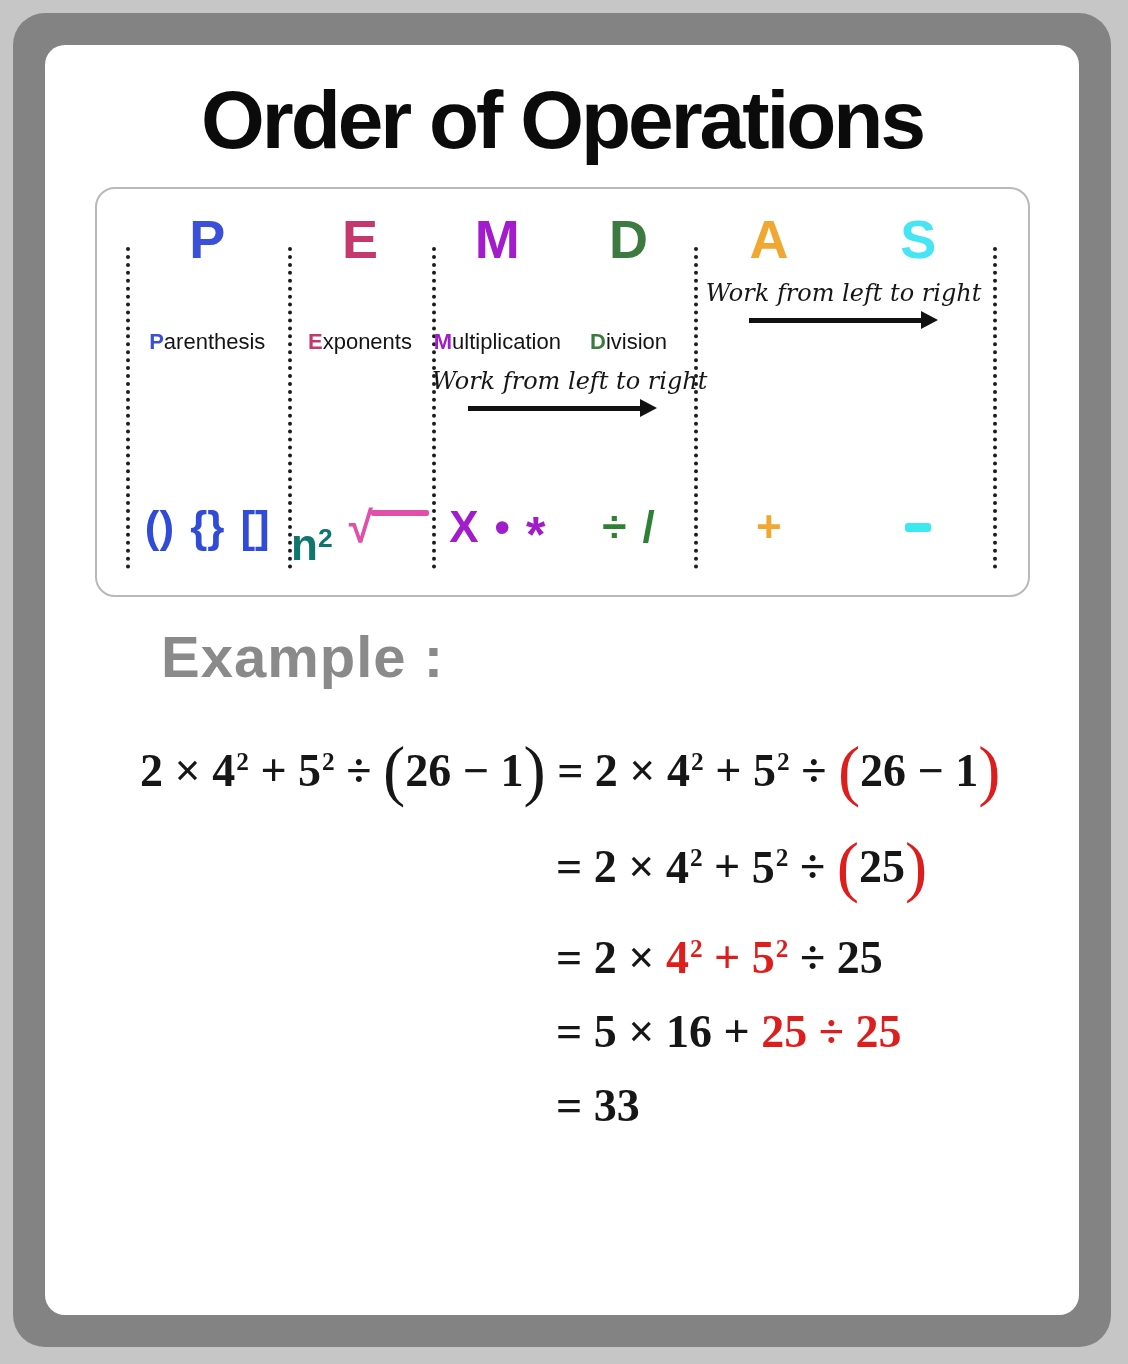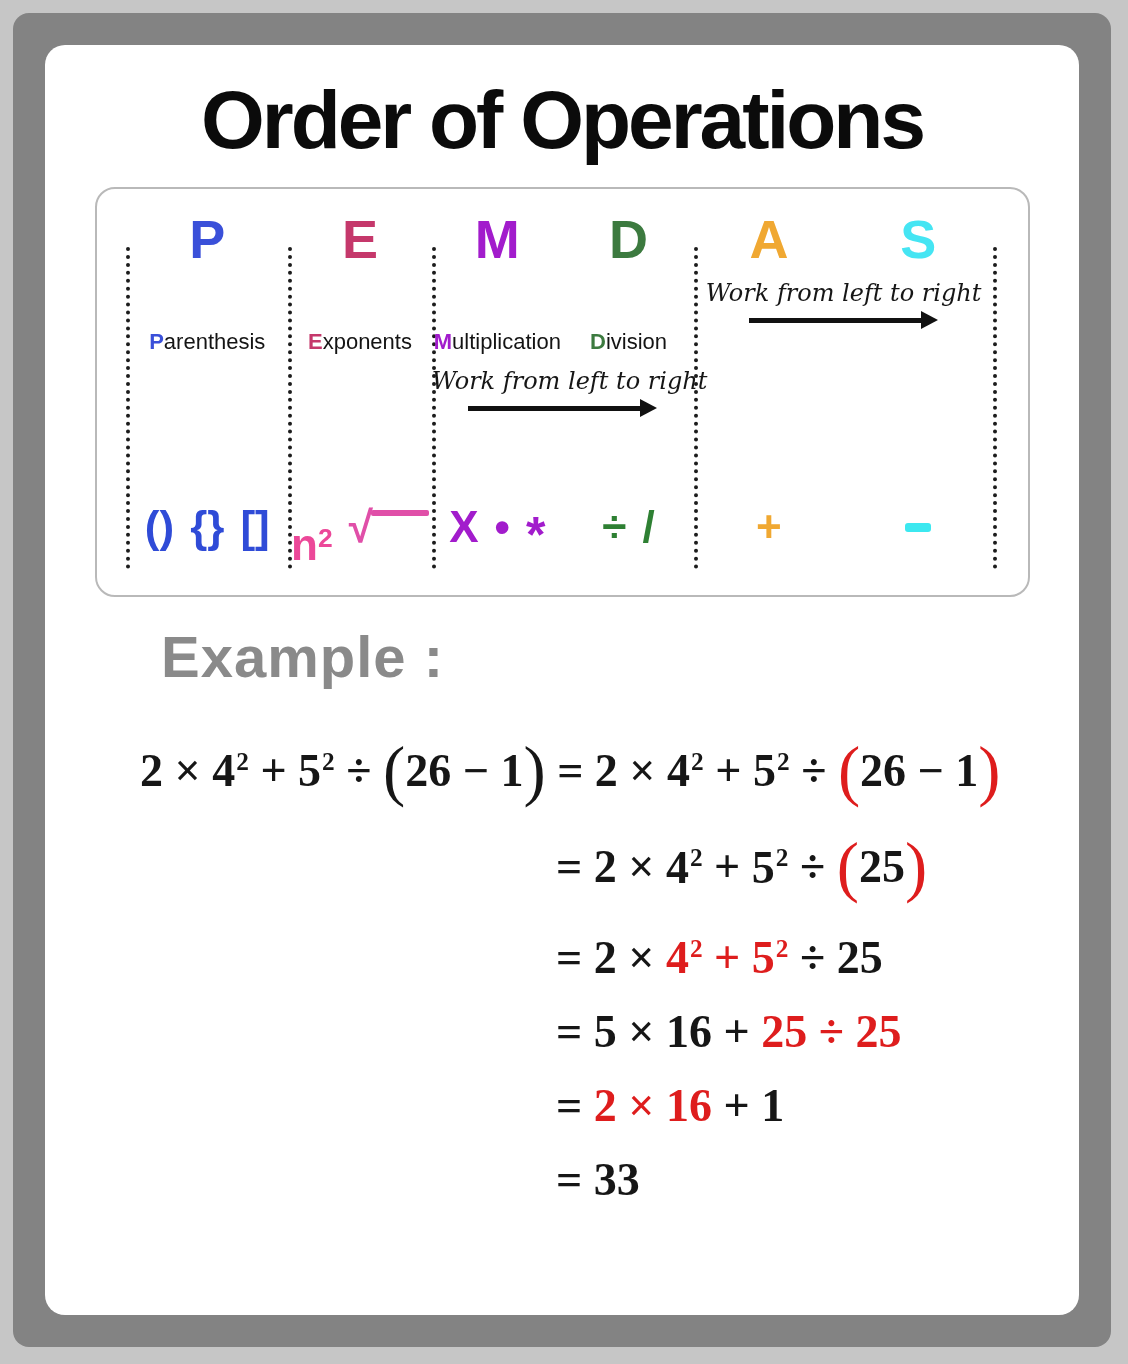--- a/index.html
+++ b/index.html
@@ -3,21 +3,21 @@
 <meta charset="utf-8">
 <style>
   * { margin:0; padding:0; box-sizing:border-box; }
   html,body { background:#c6c6c6; }
   .page {
     position:relative; width:1128px; height:1364px; background:#c6c6c6;
     font-family:"Liberation Sans", sans-serif; overflow:hidden;
   }
   .frame {
     position:absolute; top:13px; left:13px; right:17px; bottom:17px;
-    background:#838383; border-radius:16px;
+    background:#838383; border-radius:32px;
   }
   .card {
     position:absolute; top:32px; left:32px; right:32px; bottom:32px;
     background:#ffffff; border-radius:20px; overflow:hidden;
   }
   
   .title {
     margin-top:28px; text-align:center; font-size:82px; font-weight:bold;
     letter-spacing:-3px; color:#0b0b0b;
   }
@@ -106,21 +106,21 @@
             </div>
             <div class="col col2">
               <div class="lrow one">
                 <span class="letter" style="color: rgb(197, 56, 107);">E</span>
               </div>
               <div class="wrow one">
                 <span class="word"><b style="color: rgb(197, 56, 107);">E</b>xponents</span>
               </div>
               <div class="spacer"></div>
               <div class="syms one">
-                <span class="sym" style="color: #ec4899; margin-top: 36px;">n<sup>2</sup></span>
+                <span class="sym" style="color: #0f766e; margin-top: 36px;">n<sup>2</sup></span>
                 <span class="sym radical" style="color: rgb(224, 79, 168);">√<i class="vinculum"></i></span>
               </div>
             </div>
             <div class="col col3">
               <div class="lrow">
                 <div class="cell">
                   <span class="letter" style="color: rgb(162, 28, 204);">M</span>
                 </div>
                 <div class="cell">
                   <span class="letter" style="color: rgb(60, 122, 63);">D</span>
@@ -179,19 +179,18 @@
           </div>
       </div>
 
       <h2 class="example-heading">Example :</h2>
 
       <div class="math-block" id="math-block">
           <div class="math-line tall"><span class="seg">2 × </span><span class="seg">4<sup>2</sup></span><span class="seg"> + </span><span class="seg">5<sup>2</sup></span><span class="seg"> ÷ </span><span class="seg paren">(</span><span class="seg">26 − 1</span><span class="seg paren">)</span><span class="seg"> = 2 × </span><span class="seg">4<sup>2</sup></span><span class="seg"> + </span><span class="seg">5<sup>2</sup></span><span class="seg"> ÷ </span><span class="seg r paren">(</span><span class="seg">26 − 1</span><span class="seg r paren">)</span></div>
           <div class="math-line tall indent"><span class="seg">= 2 × </span><span class="seg">4<sup>2</sup></span><span class="seg"> + </span><span class="seg">5<sup>2</sup></span><span class="seg"> ÷ </span><span class="seg r paren">(</span><span class="seg">25</span><span class="seg r paren">)</span></div>
           <div class="math-line indent"><span class="seg">= 2 × </span><span class="seg r">4<sup>2</sup></span><span class="seg r"> + </span><span class="seg r">5<sup>2</sup></span><span class="seg"> ÷ 25</span></div>
           <div class="math-line indent"><span class="seg">= 5 × 16 + </span><span class="seg r">25 ÷ 25</span></div>
-          <div class="math-line indent"><span class="seg">= </span><span class="seg r">2 × 16</span><span class="seg"> + 1</span></div>
           <div class="math-line indent"><span class="seg">= 33</span></div>
         </div>
 
     </div>
   </div>
 </div>
 
 </body></html>

